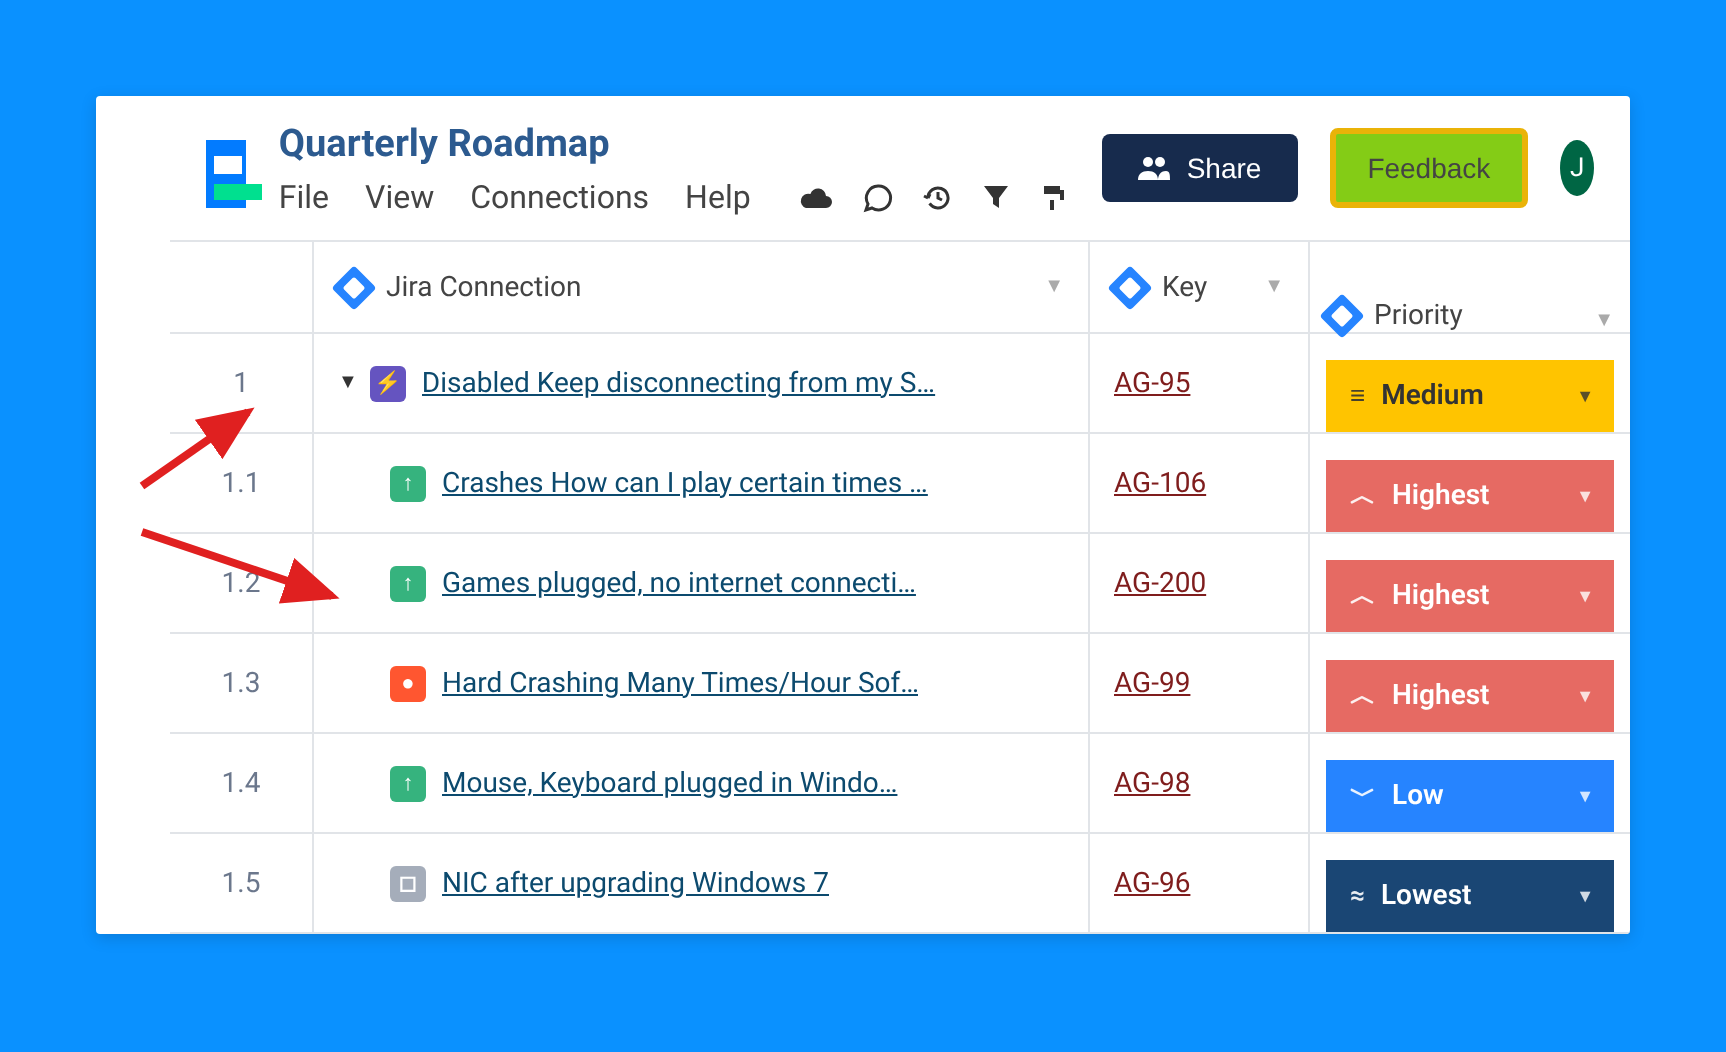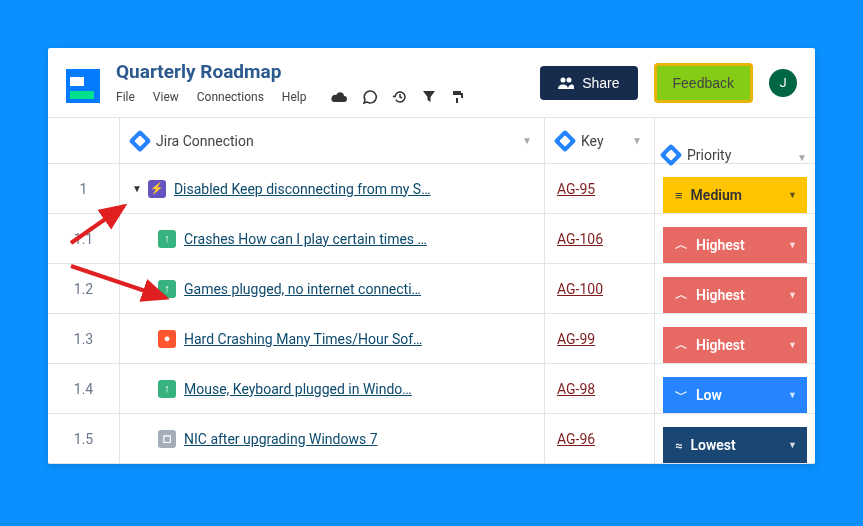--- a/index.html
+++ b/index.html
@@ -46,23 +46,22 @@
     .header-left { flex: 1; }
     .title {
       color: #2c5a8f;
       font-size: 19px;
       font-weight: 700;
       margin-bottom: 6px;
     }
     .menubar {
       display: flex;
       gap: 18px;
-      align-items: center;
       color: #444;
-      font-size: 12px;
+      font-size: 16px;
     }
     .menubar .menu-item { cursor: pointer; }
     .menubar-icons {
       display: flex;
       gap: 14px;
       align-items: center;
       margin-left: 6px;
     }
     .share-btn {
       background: #172b4d;
@@ -214,21 +213,21 @@
     .p-highest { background: #e66a63; }
     .p-low { background: #2684ff; }
     .p-lowest { background: #1a4674; }
     .pri-icon { font-size: 13px; opacity: 0.9; }
     .indent1 { padding-left: 38px; }
     .arrow {
       position: absolute;
       pointer-events: none;
     }
     .arrow svg { display: block; }
-    .app { position: relative; }
+    .app { position: relative; padding-left: 37px; }
   </style>
 </head>
 <body>
 
 <div class="app">
 
   <div class="topbar">
     <div class="logo"></div>
     <div class="header-left">
       <div class="title">Quarterly Roadmap</div>
@@ -323,21 +322,21 @@
             </div>
           </div>
         </div>
         <div class="grid-row">
           <div class="col-num">1.2</div>
           <div class="col-main indent1">
             <span class="type-icon type-up">↑</span>
             <span class="issue-link">Games plugged, no internet connecti…</span>
           </div>
           <div class="col-key">
-            <span class="key-link">AG-100</span>
+            <span class="key-link">AG-200</span>
           </div>
           <div class="col-priority">
             <div class="priority-pill p-highest">
               <span class="pri-icon">︿</span>
               <span>Highest</span>
               <span class="caret">▼</span>
             </div>
           </div>
         </div>
         <div class="grid-row">

